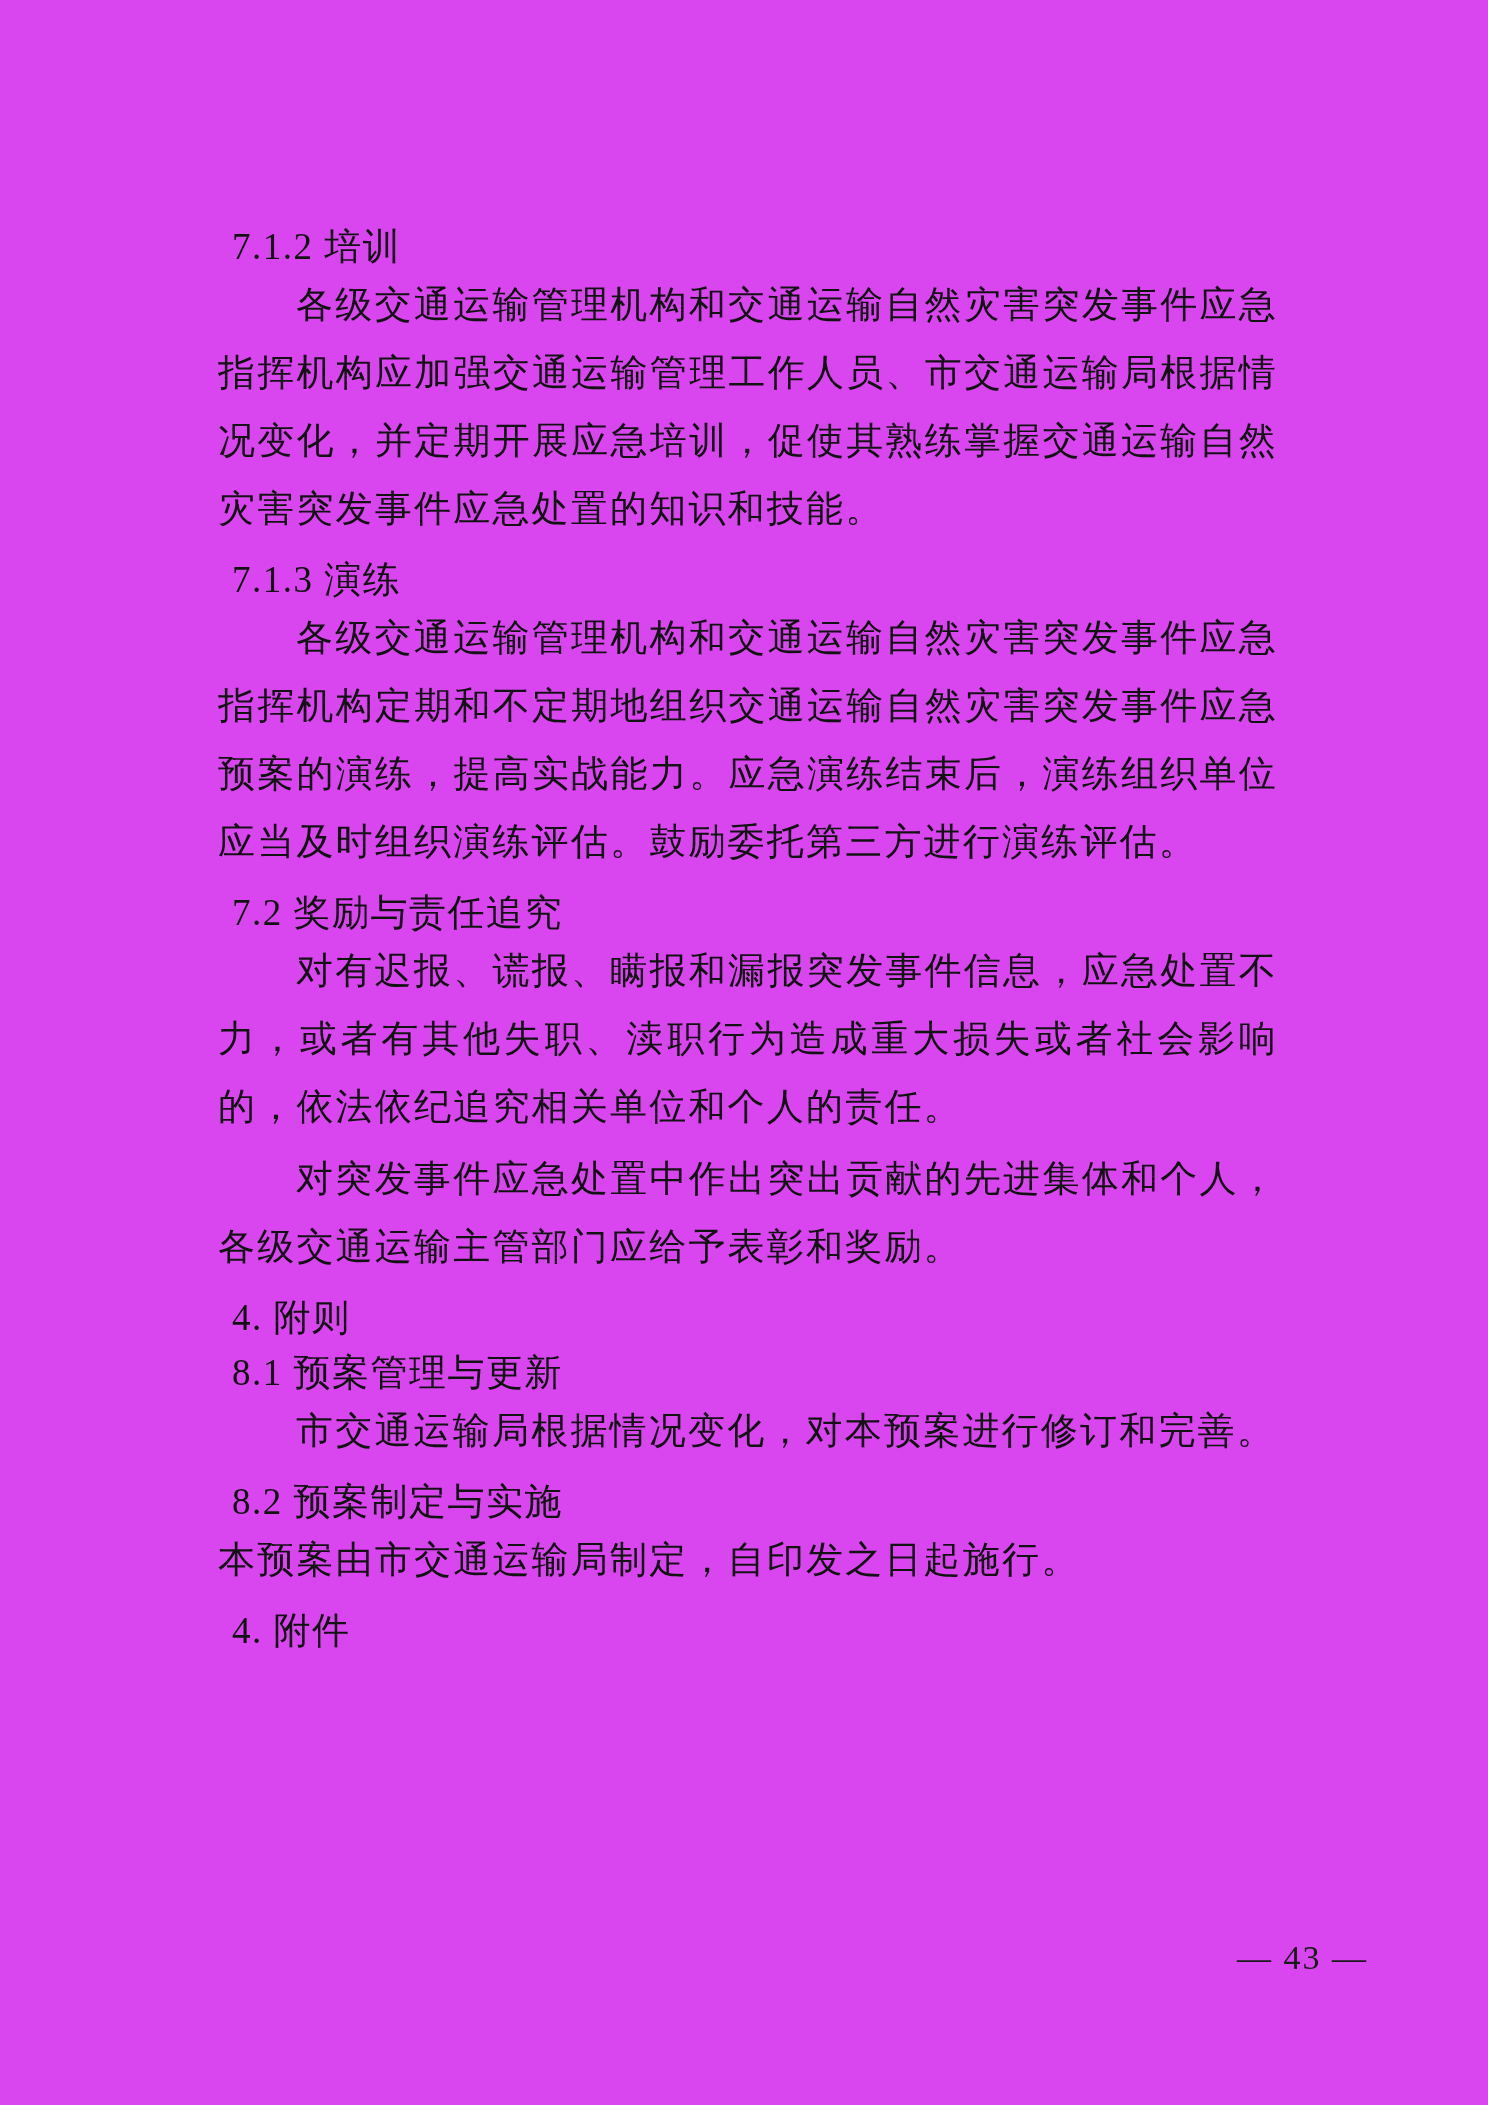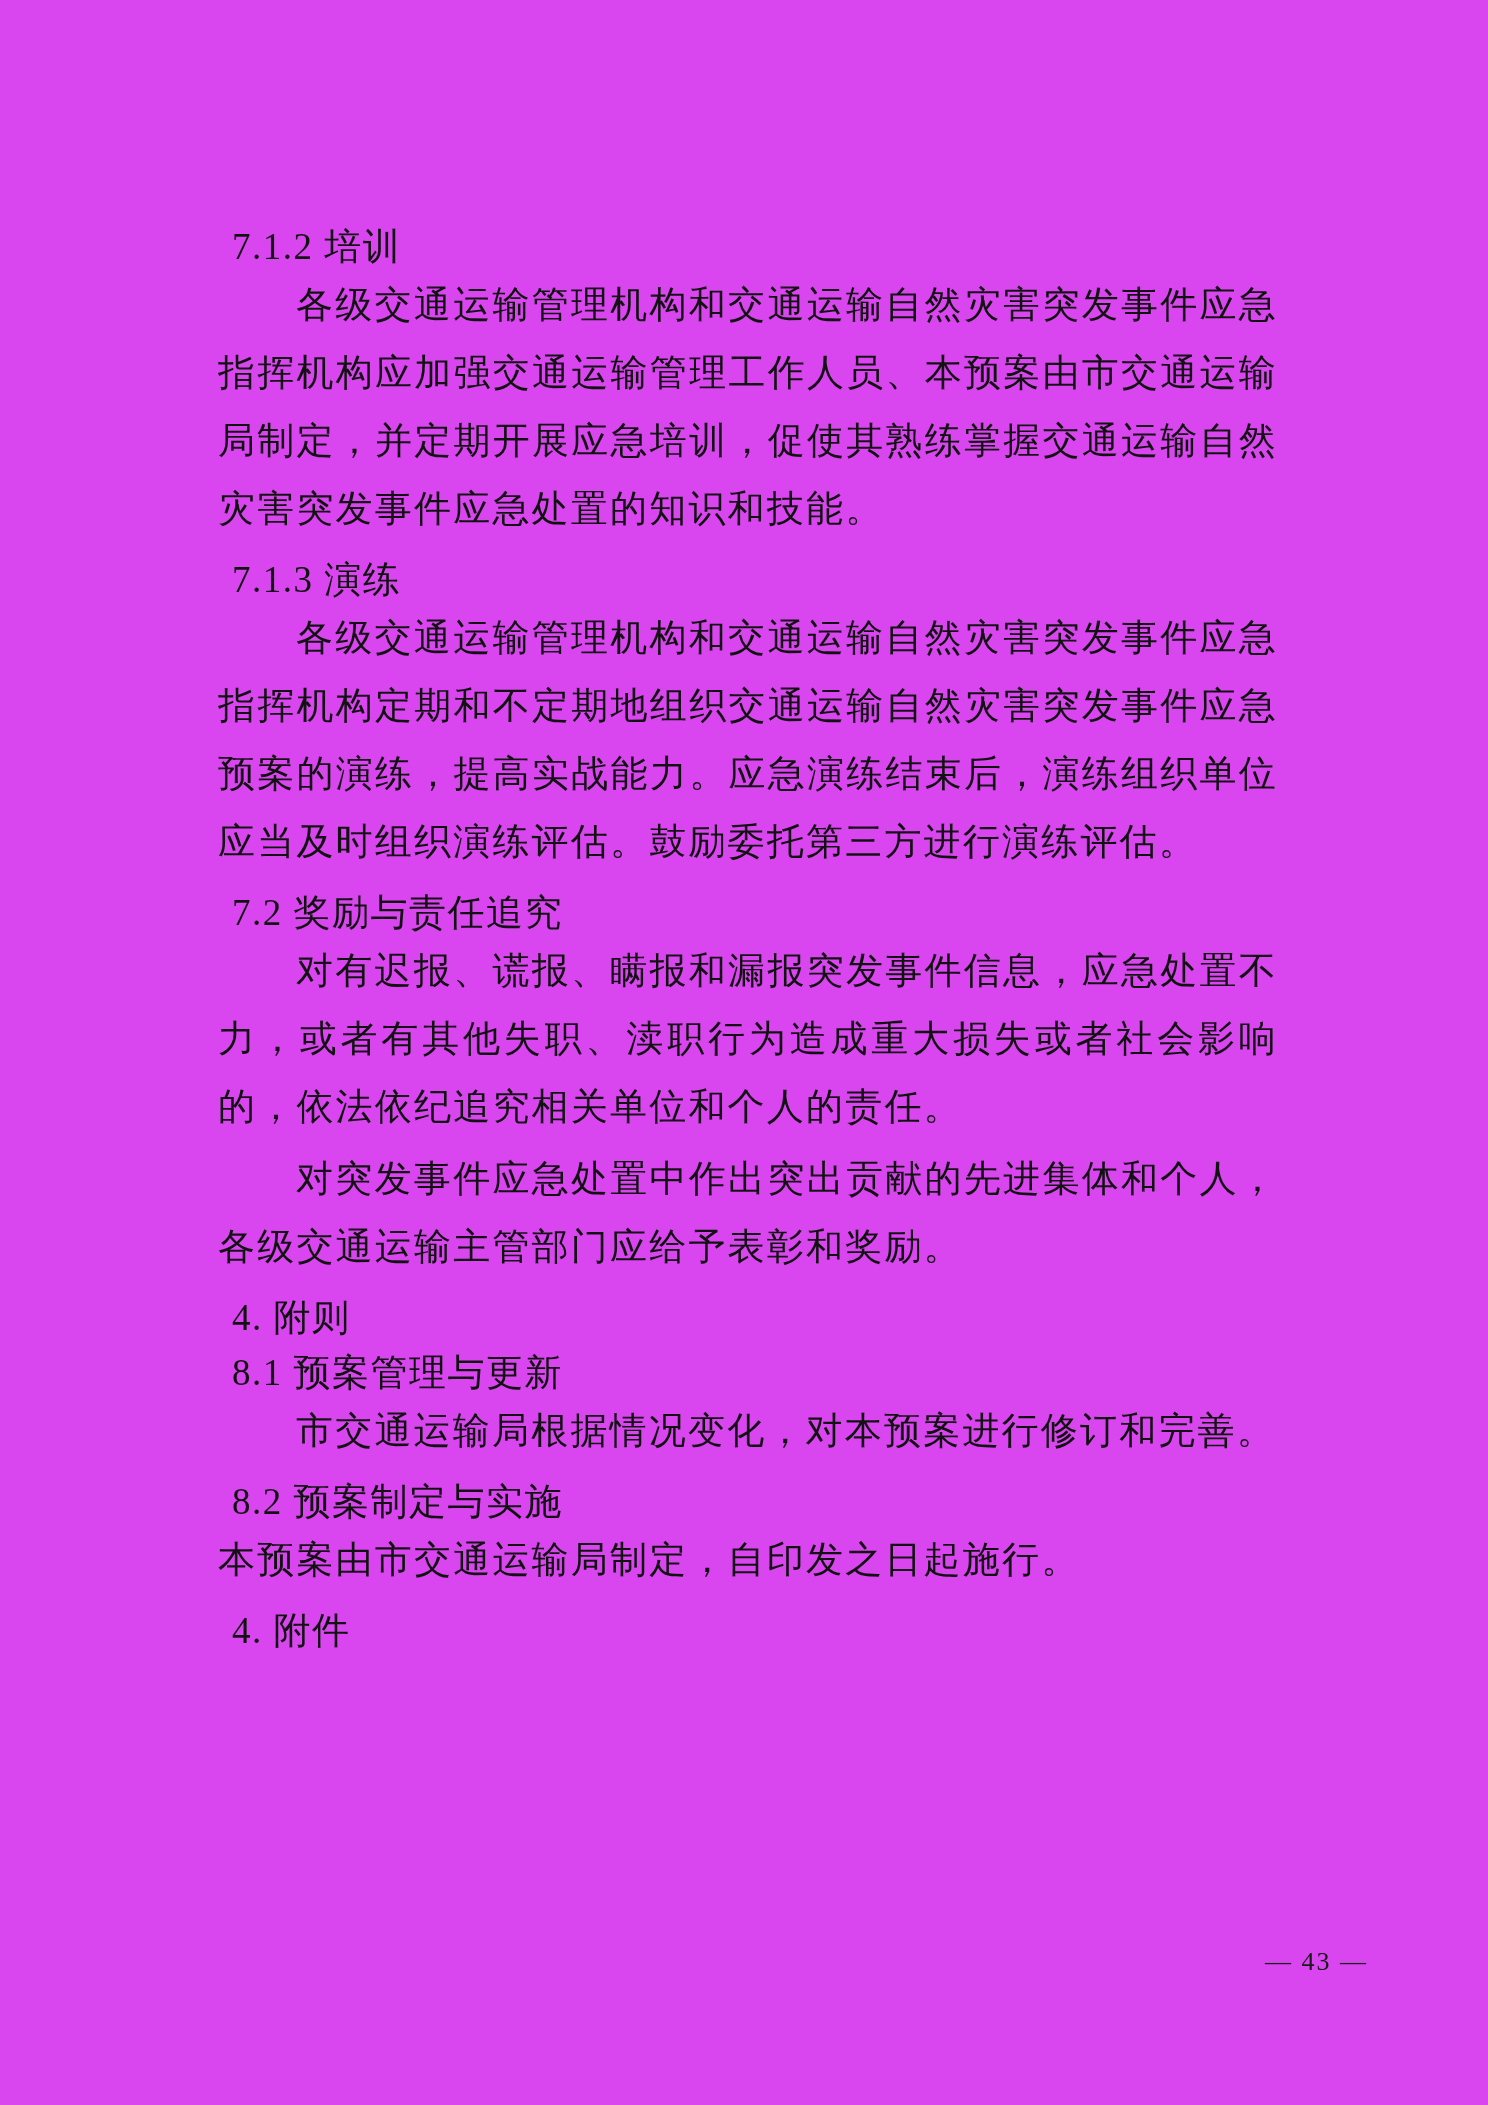--- a/index.html
+++ b/index.html
@@ -42,35 +42,35 @@
   .para.noindent {
     text-indent: 0;
   }
   .block {
     margin-bottom: 18px;
   }
   .page-number {
     position: absolute;
     right: 120px;
     bottom: 128px;
-    font-size: 26px;
+    font-size: 34px;
     letter-spacing: 2px;
     color: #1a1a1a;
     font-family: "Liberation Serif", "DejaVu Serif", serif;
   }
 </style>
 </head>
 <body>
 
 <div class="page">
   <div class="content">
 
     <div class="block">
       <div class="heading">7.1.2  培训</div>
-      <div class="para">各级交通运输管理机构和交通运输自然灾害突发事件应急指挥机构应加强交通运输管理工作人员、本预案由市交通运输局制定，并定期开展应急培训，促使其熟练掌握交通运输自然灾害突发事件应急处置的知识和技能。</div>
+      <div class="para">各级交通运输管理机构和交通运输自然灾害突发事件应急指挥机构应加强交通运输管理工作人员、市交通运输局根据情况变化，并定期开展应急培训，促使其熟练掌握交通运输自然灾害突发事件应急处置的知识和技能。</div>
     </div>
 
     <div class="block">
       <div class="heading">7.1.3  演练</div>
       <div class="para">各级交通运输管理机构和交通运输自然灾害突发事件应急指挥机构定期和不定期地组织交通运输自然灾害突发事件应急预案的演练，提高实战能力。应急演练结束后，演练组织单位应当及时组织演练评估。鼓励委托第三方进行演练评估。</div>
     </div>
 
     <div class="block">
       <div class="heading">7.2  奖励与责任追究</div>
       <div class="para">对有迟报、谎报、瞒报和漏报突发事件信息，应急处置不力，或者有其他失职、渎职行为造成重大损失或者社会影响的，依法依纪追究相关单位和个人的责任。</div>

